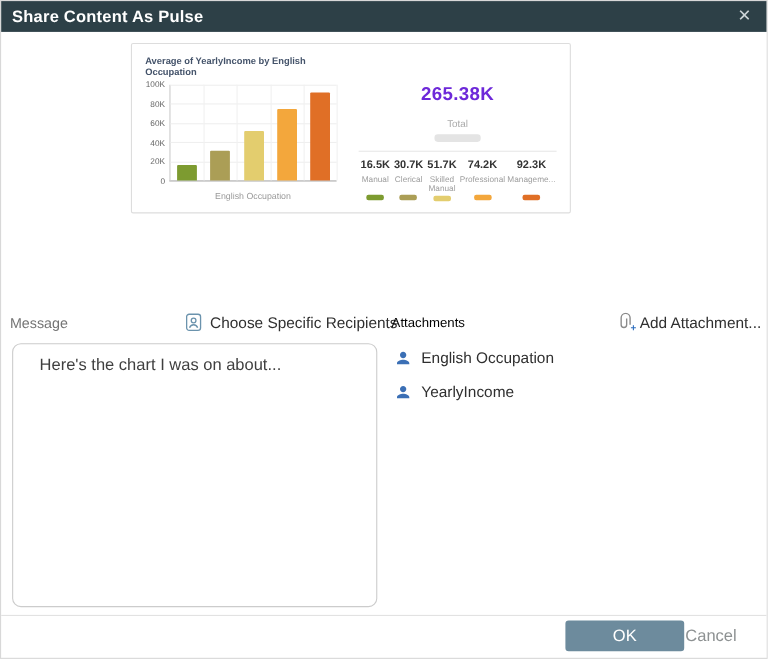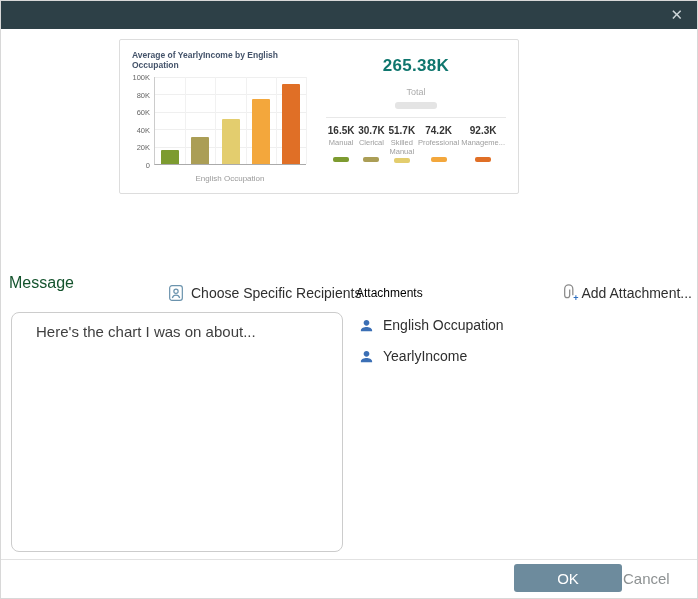--- a/index.html
+++ b/index.html
@@ -24,32 +24,32 @@
   .yaxis span { position:absolute; right:4px; transform:translateY(-50%); font-size:7.5px; color:#666; }
   .plot { position:relative; width:152px; height:88px; border-left:1px solid #ccc; border-bottom:1px solid #aaa; }
   .hgrid { position:absolute; left:0; right:0; height:1px; background:#efefef; }
   .vgrid { position:absolute; top:0; bottom:0; width:1px; background:#f1f1f1; }
   .bar { position:absolute; bottom:0; width:18px; border-radius:1px 1px 0 0; }
   .xlabel { font-size:8px; color:#9a9a9a; text-align:center; margin:9px 0 0 24px; width:152px; }
 
   
   .kpi-col { flex:1; padding:0 2px 0 8px; }
   .total-wrap { text-align:center; padding-top:8px; }
-  .total-val { font-size:17px; font-weight:bold; color:#0f766e; letter-spacing:.3px; }
+  .total-val { font-size:17px; font-weight:bold; color:#6d28d9; letter-spacing:.3px;margin-top:20px; }
   .total-lbl { font-size:9px; color:#ababab; margin-top:11px; }
   .total-bar { width:42px; height:7px; border-radius:3px; background:#e4e4e4; margin:5px auto 0; }
   .kpi-div { height:1px; background:#e8e8e8; margin:8px 0 7px; }
   .kpi-row { display:flex; }
   .kpi { flex:1; text-align:center; padding:0 1px; }
   .kpi-val { font-size:10px; font-weight:bold; color:#333; }
   .kpi-lbl { font-size:7.5px; color:#9e9e9e; margin-top:3px; min-height:16px; line-height:1.15; }
   .kpi-swatch { width:16px; height:5px; border-radius:2px; margin:2px auto 0; }
 
   
-  .msg-label { position:absolute; left:8px; top:273px; font-size:16px; color:#14532d; }
+  .msg-label { position:absolute; left:8px; top:285px; font-size:13px; color:#737373; }
   .choose { position:absolute; left:167px; top:283px; display:flex; align-items:center; gap:7px; cursor:pointer; }
   .choose-txt { font-size:14px; color:#2f2f2f; }
   .attach-label { position:absolute; left:355px; top:285px; font-size:12px; color:#000000; }
   .add-attach { position:absolute; right:5px; top:283px; display:flex; align-items:center; gap:6px; cursor:pointer; }
   .add-attach-txt { font-size:14px; color:#2f2f2f; }
   .clip-wrap { position:relative; width:15px; height:18px; }
   .clip-plus { position:absolute; right:-3px; bottom:-1px; color:#2f6fbf; font-size:9px; font-weight:bold; }
 
   .msg-box { position:absolute; left:10px; top:311px; width:332px; height:240px; border:1px solid #ccc; border-radius:8px;
              padding:10px 24px; font-size:15px; color:#3f3f3f; font-family:"Liberation Sans", sans-serif; resize:none; outline:none; }
@@ -64,20 +64,21 @@
             color:#fff; font-size:15px; font-family:"Liberation Sans", sans-serif; cursor:pointer; }
   .cancel-btn { position:absolute; left:622px; top:569px; font-size:15px; color:#8d9192; cursor:pointer; }
   svg { display:block; }
 </style>
 </head>
 <body>
 
 <div class="dialog">
 
   <div class="hdr">
+    <span class="hdr-title">Share Content As Pulse</span>
     <span class="hdr-close">✕</span>
   </div>
 
   <div class="card">
     <div class="card-body">
       <div class="chart-col">
         <div class="chart-title">Average of YearlyIncome by English Occupation</div>
         <div class="chart-row">
           <div class="yaxis">
               <span style="top: 0%;">100K</span>

